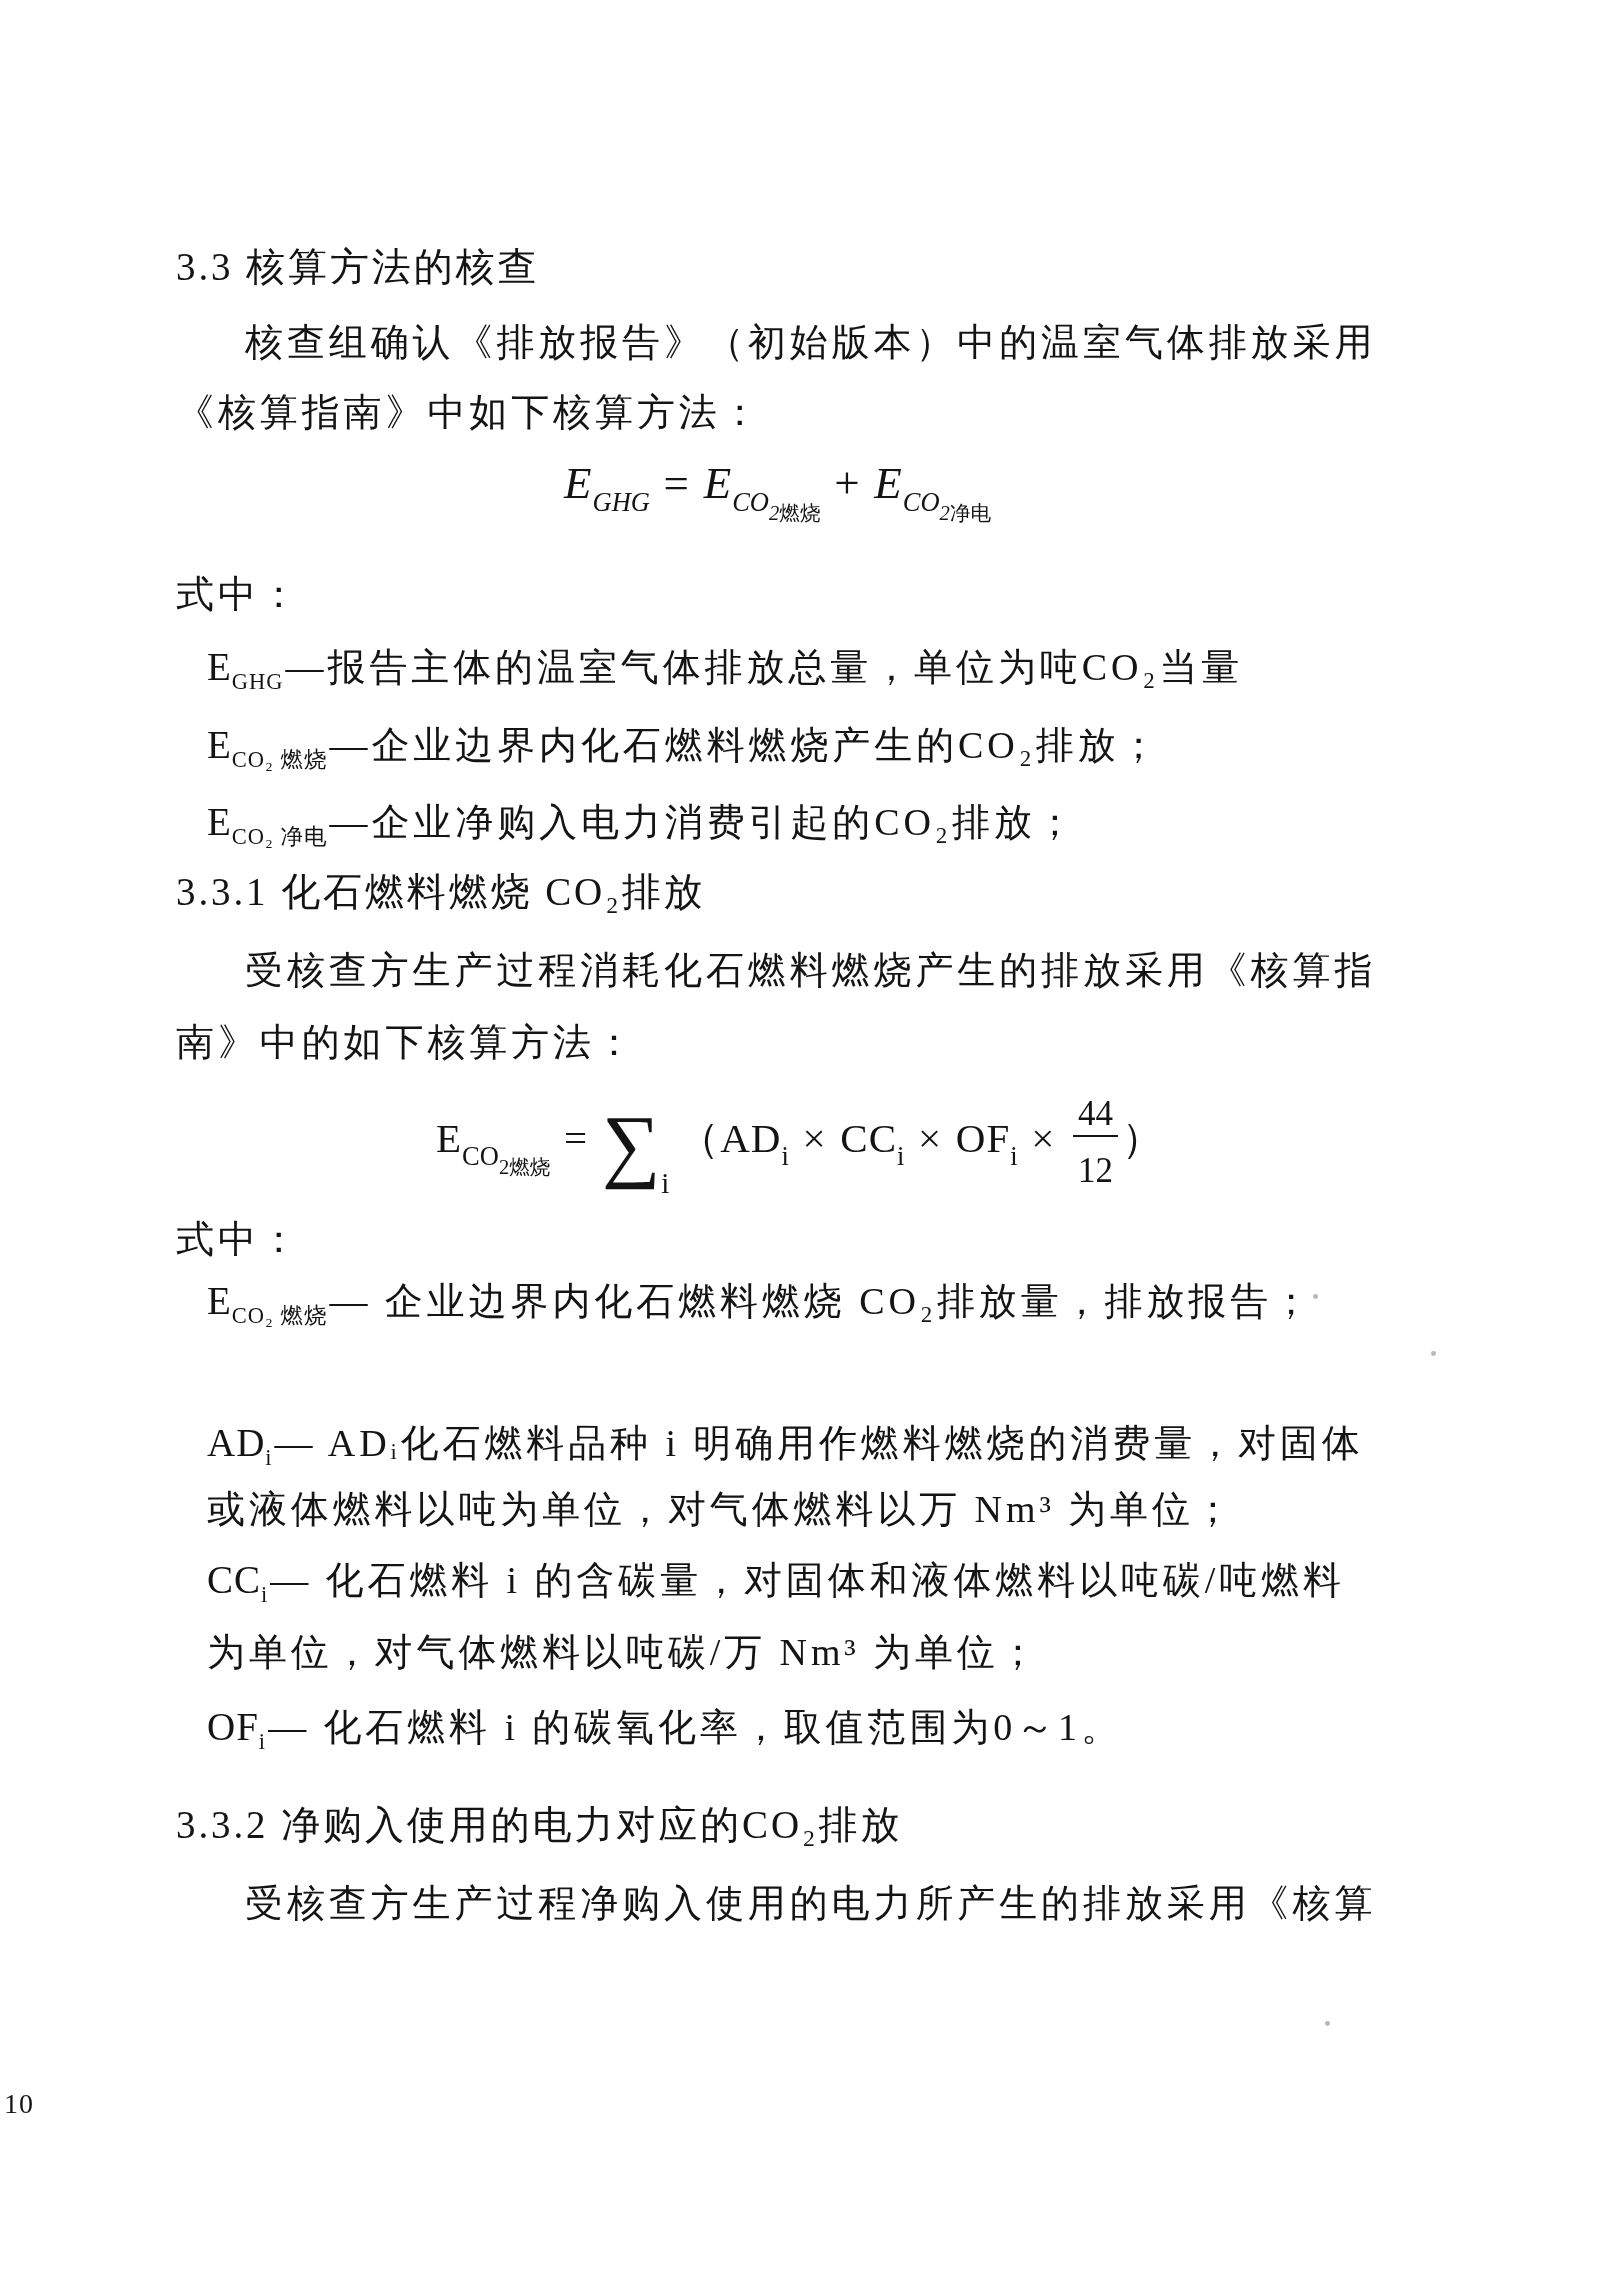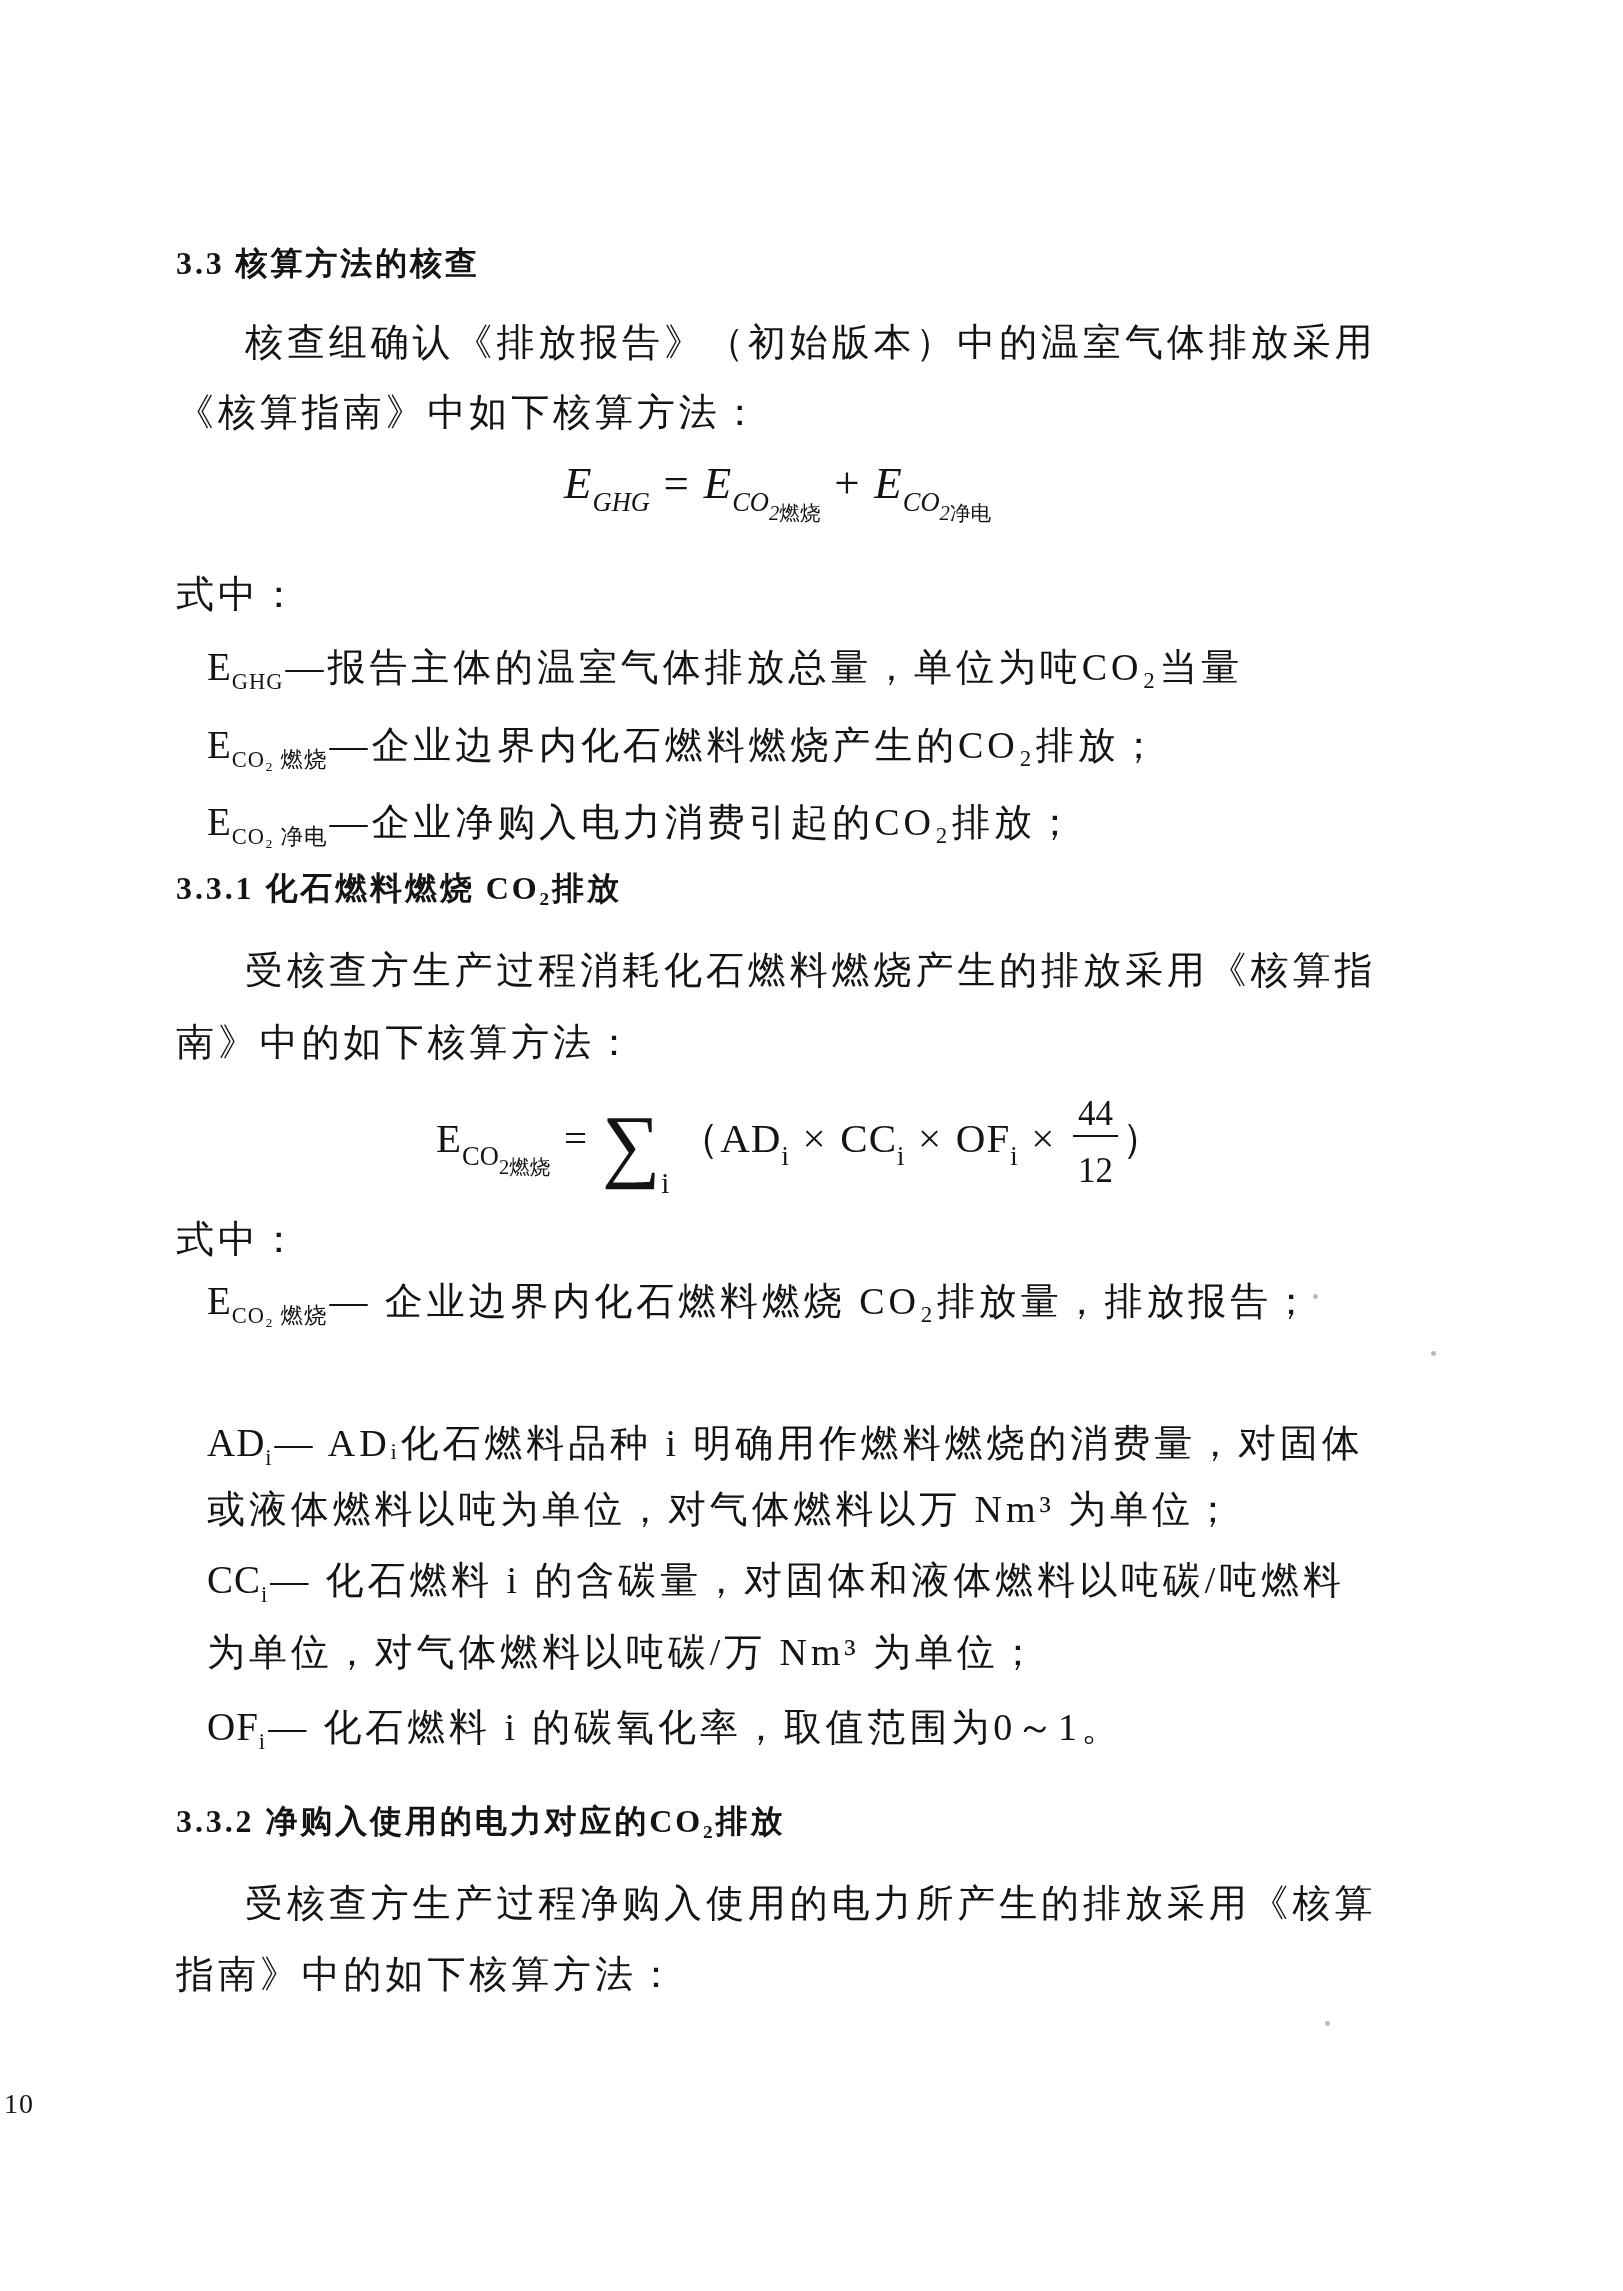--- a/index.html
+++ b/index.html
@@ -12,22 +12,22 @@
     overflow:hidden;
   }
   .line{
     position:absolute;
     font-size:38px;
     line-height:1.15;
     white-space:nowrap;
     letter-spacing:3.9px;
   }
   .heading{
-    font-weight:bold;
-    font-size:32px;
+    font-weight:normal;
+    font-size:39px;
     letter-spacing:2.9px;
   }
   .indent1{left:245px;}
   .indent0{left:176px;}
   .indentDef{left:207px;}
   
   .tbase{font-size:39px;letter-spacing:1px;}
   .tsub{font-size:22.5px;vertical-align:-8.8px;letter-spacing:1px;margin-right:2px;}
   .dtext{letter-spacing:3.9px;}
   .gap{margin-left:37px;}
@@ -116,21 +116,20 @@
   </div>
   <div class="line indentDef" style="top:1631px">
     <span class="dtext">为单位，对气体燃料以吨碳/万 Nm³ 为单位；</span>
   </div>
   <div class="line indentDef" style="top:1705px">
     <span class="tbase">OF</span><span class="tsub">i</span><span class="dtext">— 化石燃料 i 的碳氧化率，取值范围为0～1。</span>
   </div>
 
   <div class="line heading indent0" style="top:1803px">3.3.2  净购入使用的电力对应的CO₂排放</div>
   <div class="line indent1" style="top:1882px">受核查方生产过程净购入使用的电力所产生的排放采用《核算</div>
-  <div class="line indent0" style="top:1953px">指南》中的如下核算方法：</div>
 
   <div class="pagenum">10</div>
 
   <div class="speck" style="left:1313px;top:1294px"></div>
   <div class="speck" style="left:1431px;top:1351px"></div>
   <div class="speck" style="left:1325px;top:2021px"></div>
 </div>
 
 
 </body></html>

